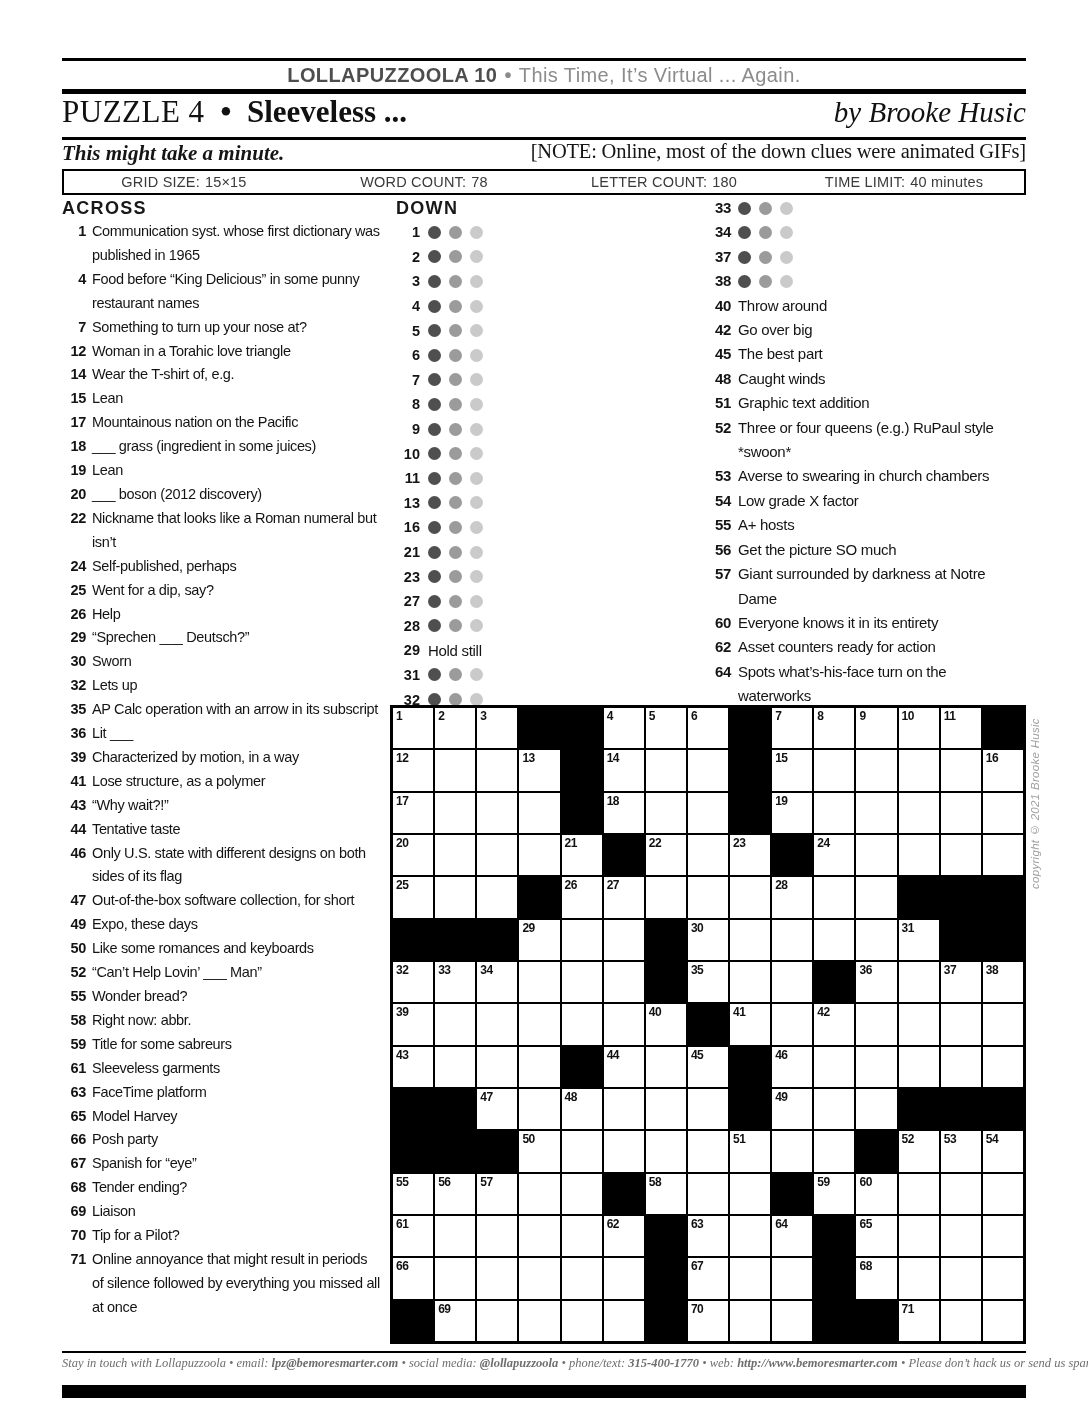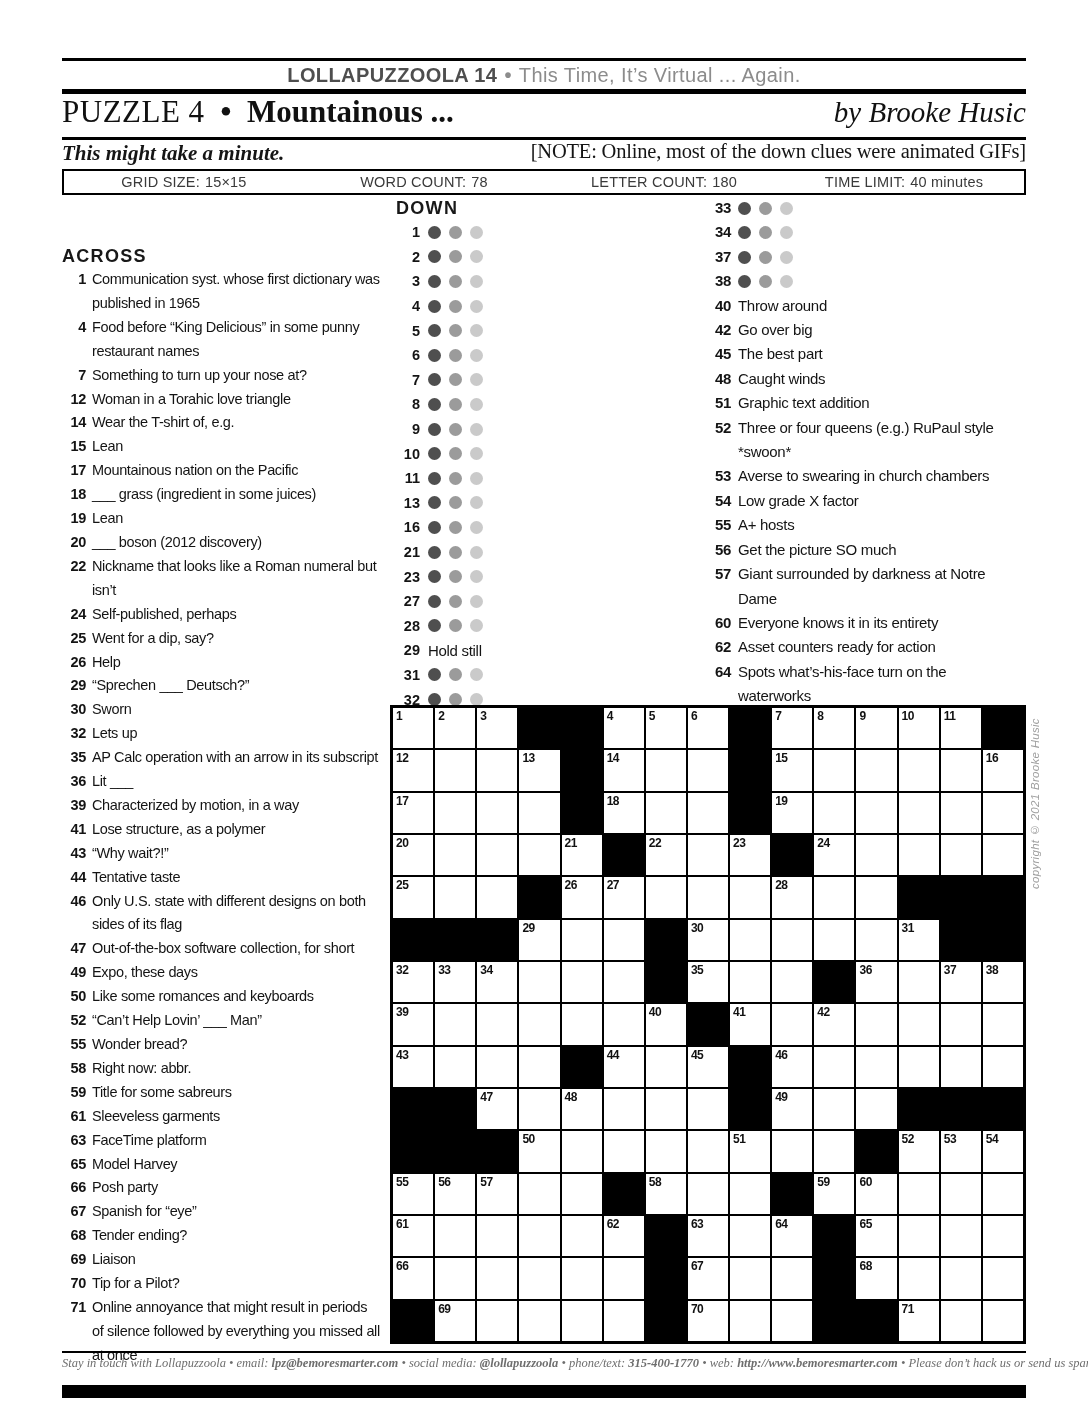--- a/index.html
+++ b/index.html
@@ -29,21 +29,21 @@
   #gif-note{position:absolute;right:0;top:0;font-size:20.5px;letter-spacing:-0.2px;}
 
   
   #info-bar{left:62px;top:169px;width:964px;height:26px;border:2px solid #000;box-sizing:border-box;
             display:flex;align-items:center;}
   .info-cell{flex:1;display:flex;justify-content:center;gap:5px;font-size:14.5px;color:#3a3a3a;
              letter-spacing:.2px;white-space:nowrap;}
 
   
   .list-header{font-weight:700;font-size:18px;letter-spacing:1.3px;color:#181818;height:22px;}
-  #across-col{left:62px;top:198px;width:326px;margin-top:48px;}
+  #across-col{left:62px;top:198px;width:326px;}
   #down-col{left:396px;top:198px;width:300px;}
   #down-col2{left:705px;top:196px;width:312px;}
 
   .clue{display:flex;line-height:23.9px;font-size:14.5px;letter-spacing:-0.35px;color:#141414;}
   .clue .cnum{width:24px;min-width:24px;text-align:right;font-weight:700;margin-right:6px;}
   .clue .ctext{width:290px;}
 
   .ditem{display:flex;align-items:center;height:24.6px;}
   .ditem .cnum{width:24px;min-width:24px;text-align:right;font-weight:700;font-size:14.5px;color:#141414;margin-right:8px;}
   .ditem2{display:flex;min-height:24.4px;line-height:24.4px;font-size:15px;letter-spacing:-0.3px;color:#141414;}
@@ -74,32 +74,32 @@
   #bottom-bar{left:62px;top:1385px;width:964px;height:13px;}
 </style>
 </head>
 <body>
 
 <div class="page">
 
   <div class="abs rule" id="rule-top" style="left:62px;top:58px;width:964px;height:3px;"></div>
 
   <div class="abs" id="band">
-    <span class="ev">LOLLAPUZZOOLA 14</span>
+    <span class="ev">LOLLAPUZZOOLA 10</span>
     <span class="sep">•</span>
     <span class="sub">This Time, It’s Virtual ... Again.</span>
   </div>
 
   <div class="abs rule" style="left:62px;top:89px;width:964px;height:5px;"></div>
 
   <div class="abs" id="title-row">
     <div id="main-title">
       <span class="pz">PUZZLE 4</span>
       <span class="bl">•</span>
-      <span class="nm">Mountainous ...</span>
+      <span class="nm">Sleeveless ...</span>
     </div>
     <div id="byline">by Brooke Husic</div>
   </div>
 
   <div class="abs rule" style="left:62px;top:137px;width:964px;height:3px;"></div>
 
   <div class="abs" id="sub-row">
     <div id="tagline">This might take a minute.</div>
     <div id="gif-note">[NOTE: Online, most of the down clues were animated GIFs]</div>
   </div>

